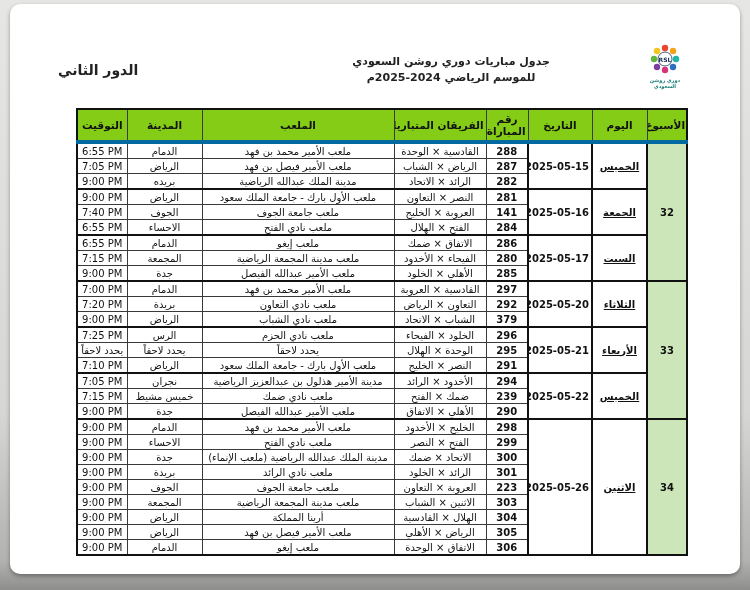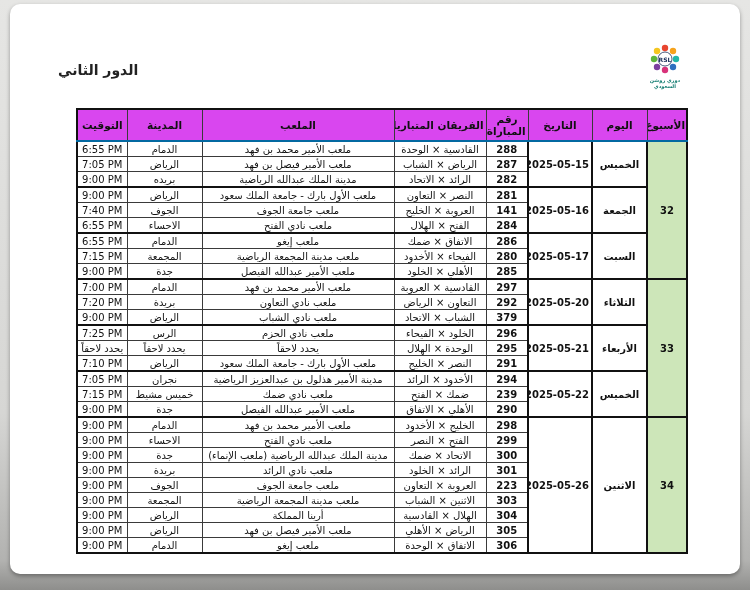--- a/index.html
+++ b/index.html
@@ -52,42 +52,42 @@
   }
   .sched th, .sched td {
     border: 1px solid #3a3a3a;
     padding: 0 2px;
     text-align: center;
     vertical-align: middle;
     overflow: hidden;
     color: #111;
   }
   .sched thead th {
-    background: #d946ef;
+    background: #84cc16;
     font-size: 10.5px;
     font-weight: bold;
     height: 30px;
     line-height: 12px;
     white-space: nowrap;
-    border-bottom: 2px solid #0369a1;
+    border-bottom: 4px solid #0369a1;
   }
   .sched thead th.h-no { white-space: normal; }
   .sched tbody td {
     height: 14px;
     font-size: 10px;
     line-height: 13px;
     white-space: nowrap;
   }
   .week-cell {
     background: #cde6b9;
     font-size: 12px; font-weight: bold;
     border: 2px solid #111 !important;
     margin-top: 8px;
   }
-  .day-cell  { font-size: 11px; font-weight: bold; border-left: 2px solid #111 !important; }
+  .day-cell  { font-size: 11px; font-weight: bold; border-left: 2px solid #111 !important; text-decoration: underline; }
   .date-cell { font-size: 10px; font-weight: bold; }
   .no-cell   { font-weight: bold; border-right: 2px solid #111 !important; margin-left: 20px; }
   tr.day-start td { border-top: 2px solid #111; }
 </style>
 </head>
 <body>
 
 <div class="page">
 
   <div class="logo">
@@ -102,20 +102,24 @@
       <circle cx="9" cy="9" r="3.2" fill="#f4c61f"></circle>
       <circle cx="17" cy="17" r="7" fill="#ffffff" stroke="#1a2e5a" stroke-width="0.8"></circle>
       <text x="17" y="19.5" text-anchor="middle" font-size="6" font-weight="bold" fill="#1a2e5a" font-family="DejaVu Sans, sans-serif">RSL</text>
     </svg>
     <div class="logo-caption">
       <span>دوري روشن</span>
       <span>السعودي</span>
     </div>
   </div>
 
+  <div class="title-block">
+    <div>جدول مباريات دوري روشن السعودي</div>
+    <div>للموسم الرياضي 2024-2025م</div>
+  </div>
 
   <div class="round-label">الدور الثاني</div>
 
   <table class="sched">
     <colgroup>
       <col style="width:40px">
         <col style="width:55px">
         <col style="width:64px">
         <col style="width:42px">
       <col style="width:92px">

